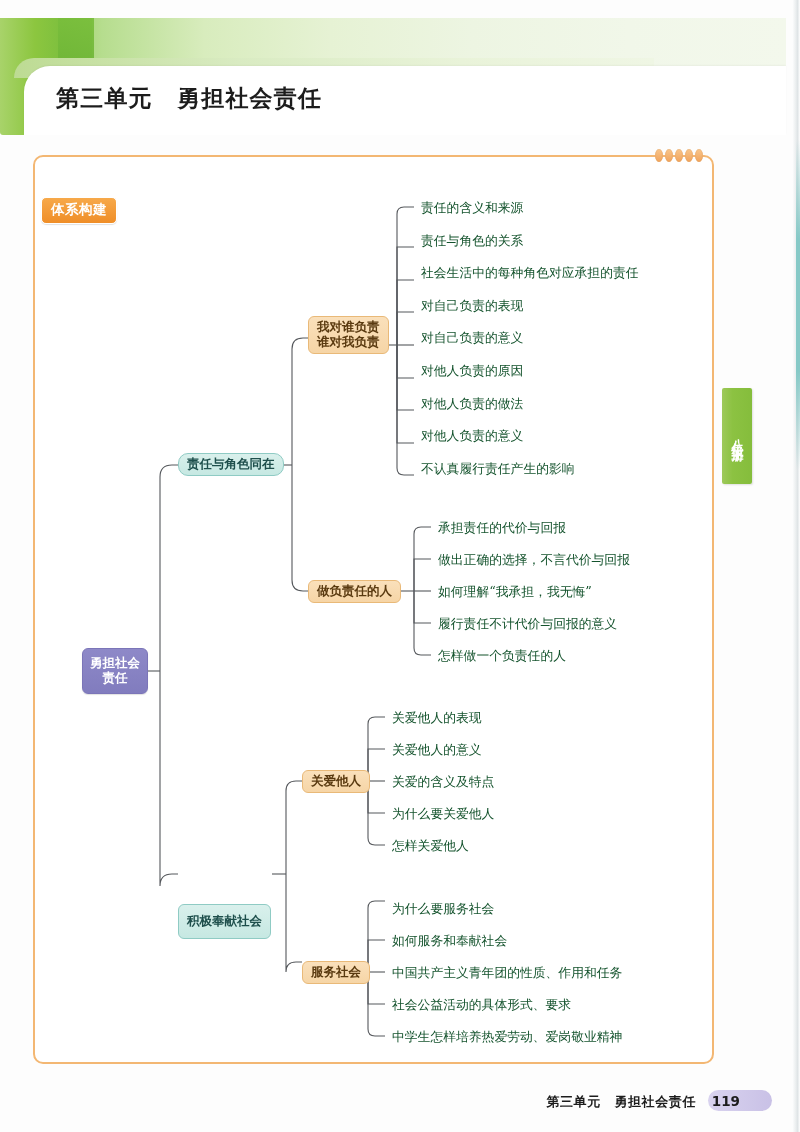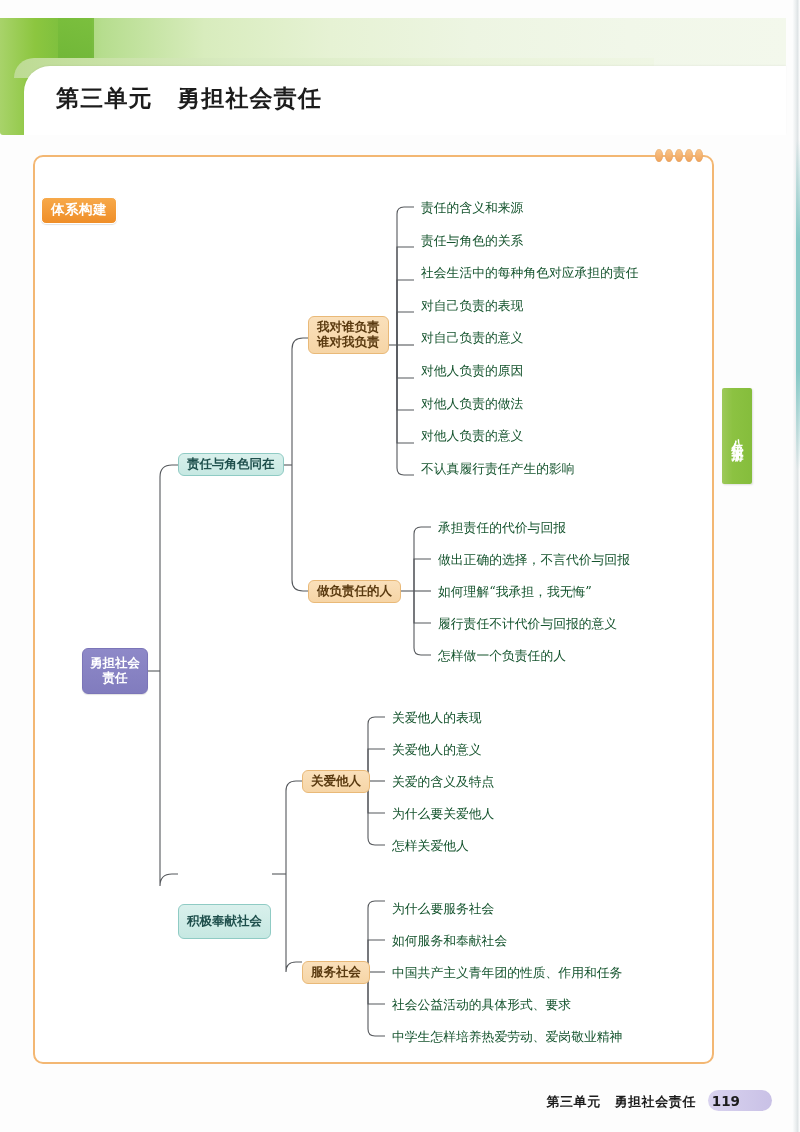--- a/index.html
+++ b/index.html
@@ -229,21 +229,21 @@
         <path d="M368,972 V1004 H385"></path>
         <path d="M368,972 V1029 Q368,1036 375,1036 H385"></path>
       </g>
     </svg>
 
     <div class="node node-root" style="left:82px; top:648px; width:66px; height:46px;">
       <span>勇担社会</span>
       <span>责任</span>
     </div>
 
-    <div class="node node-l1" style="left:178px; top:453px; height:23px;">
+    <div class="node node-l1" style="left:178px; top:453px; height:23px;border-radius:10px;">
       <span>责任与角色同在</span>
     </div>
     <div class="node node-l1" style="left:178px; top:904px; height:35px;">
       <span>积极奉献社会</span>
     </div>
 
     <div class="node node-l2" style="left:308px; top:316px; height:38px;">
       <span>我对谁负责</span>
       <span>谁对我负责</span>
     </div>

